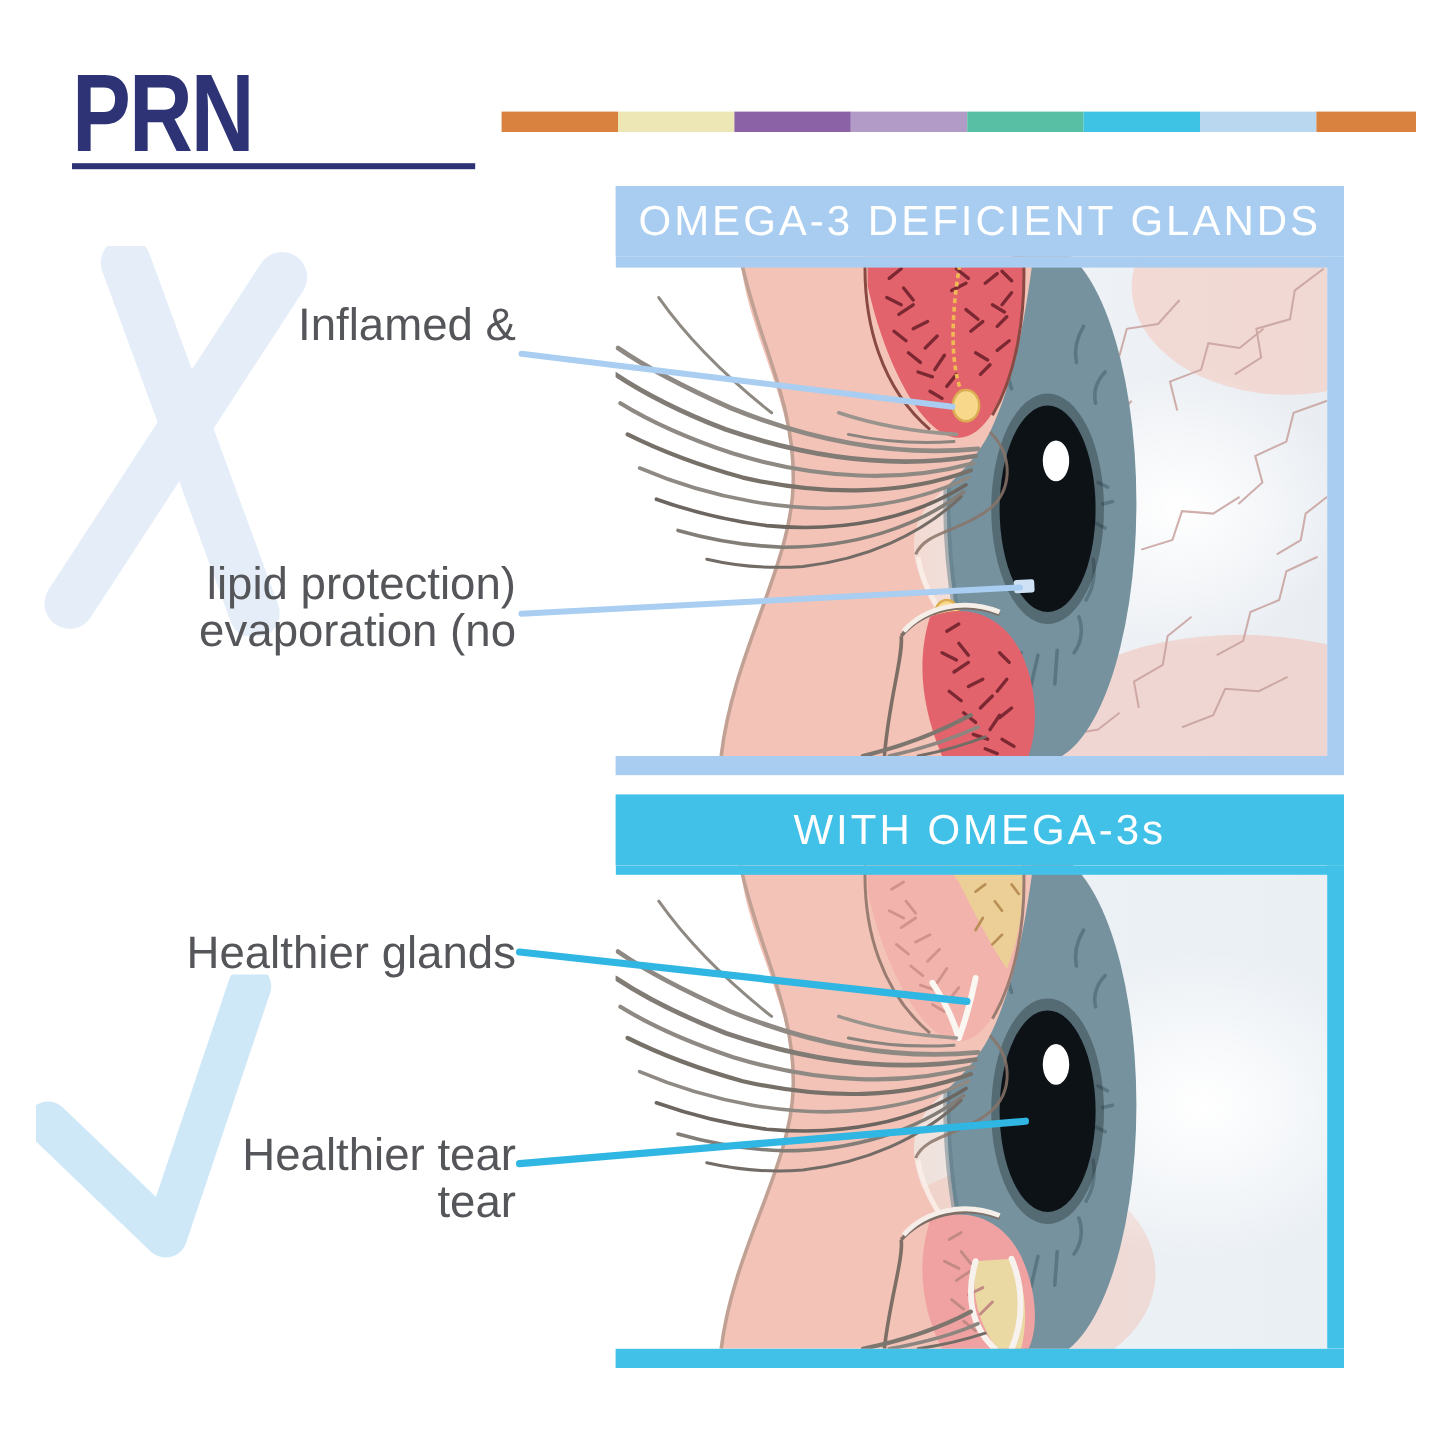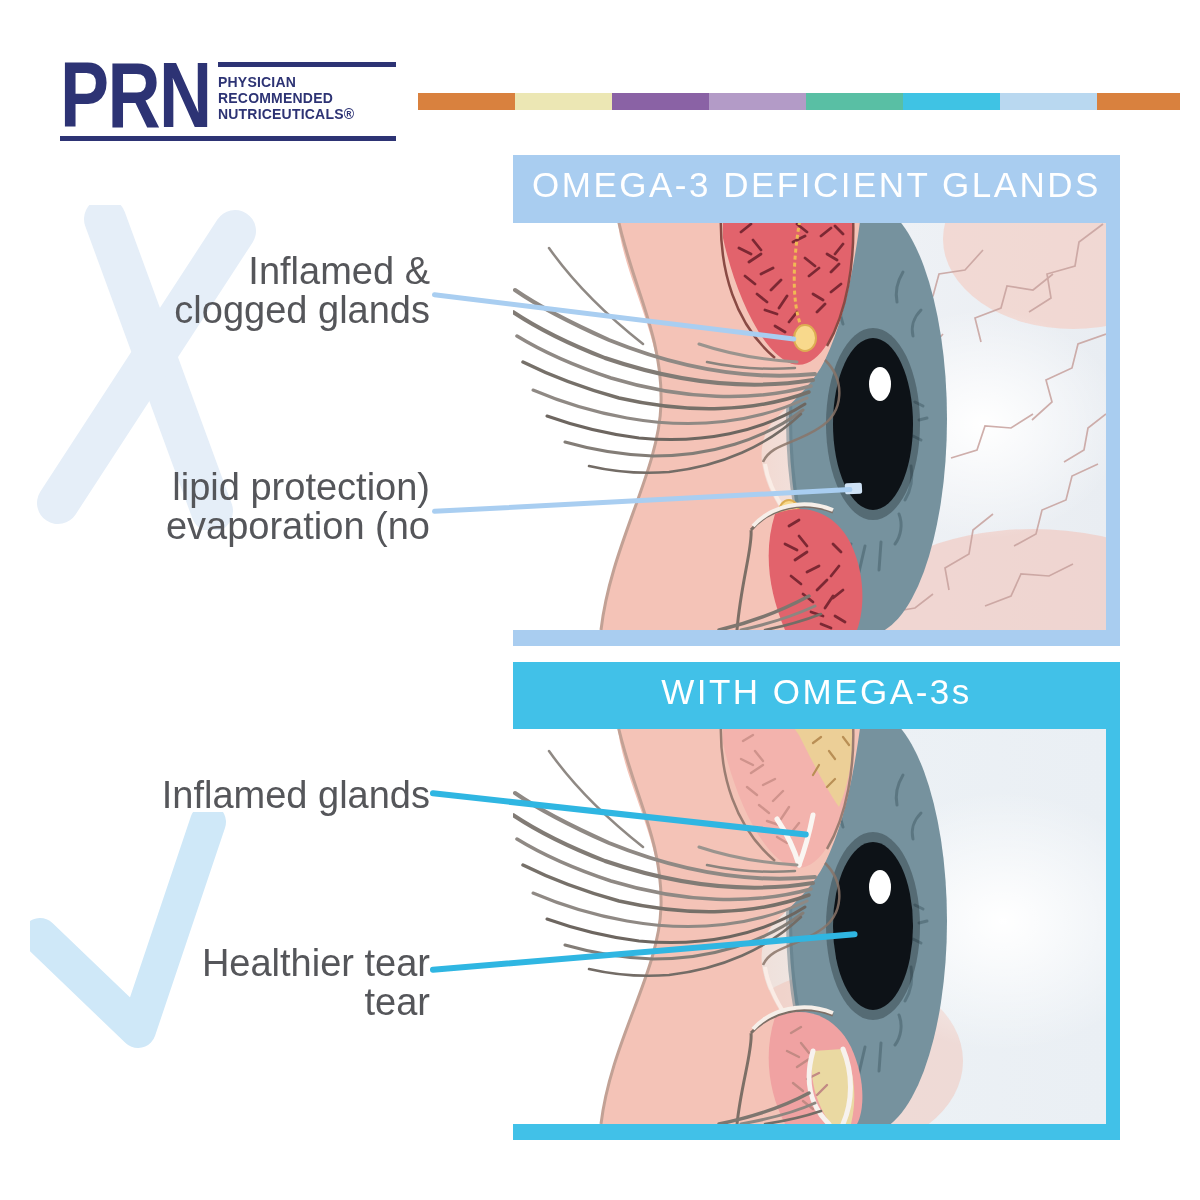--- a/index.html
+++ b/index.html
@@ -2,21 +2,21 @@
 <html style="--navy: #2d3374; --light-blue: #a9cdf0; --cyan: #41c1e8; --label-gray: #55565a; --line-light: #a9cef1; --line-cyan: #2fb6e2; --x-mark: #e5eef8; --check-mark: #cfe8f8;"><head>
 <meta charset="utf-8">
 <style>
   html,body{margin:0;padding:0;}
   body{
     width:1200px;height:1200px;position:relative;background:#ffffff;
     font-family:"Liberation Sans", sans-serif;overflow:hidden;
   }
   
   .logo{position:absolute;left:60px;top:62px;width:336px;}
-  .logo-row{display:flex;align-items:flex-start;}
+  .logo-row{display:flex;align-items:flex-end;}
   .prn{width:150px;font-size:92px;font-weight:bold;color:var(--navy,#2d3374);
        line-height:66px;letter-spacing:-2px;transform:scaleX(.8);transform-origin:left top;}
   .logo-right{margin-left:8px;width:178px;border-top:5px solid var(--navy,#2d3374);
        padding-top:7px;color:var(--navy,#2d3374);font-weight:bold;font-size:14px;line-height:16px;letter-spacing:.2px;}
   .logo-underline{height:5px;background:var(--navy,#2d3374);margin-top:8px;width:336px;}
   
   .brand-bar{position:absolute;left:418px;top:93px;width:762px;height:17px;display:flex;}
   .brand-bar .seg{height:100%;}
   
   .panel-header{position:absolute;left:513px;width:607px;height:59px;
@@ -63,24 +63,20 @@
   </g>
 </svg>
 
 <svg class="wm wm-check" width="215" height="250" viewBox="0 0 215 250">
   <path d="M10,124 L108,218 L178,10" stroke="#cfe8f8" stroke-width="36" stroke-linecap="round" stroke-linejoin="round" fill="none"></path>
 </svg>
 
 <div class="logo">
   <div class="logo-row">
     <div class="prn">PRN</div>
-    <div class="logo-right">
-      <div>PHYSICIAN RECOMMENDED</div>
-      <div>NUTRICEUTICALS®</div>
-    </div>
   </div>
   <div class="logo-underline"></div>
 </div>
 
 <div class="brand-bar">
     <div class="seg" style="background: rgb(217, 129, 62); flex: 1 1 0%;"></div>
     <div class="seg" style="background: rgb(236, 231, 180); flex: 1 1 0%;"></div>
     <div class="seg" style="background: rgb(138, 98, 165); flex: 1 1 0%;"></div>
     <div class="seg" style="background: rgb(179, 155, 199); flex: 1 1 0%;"></div>
     <div class="seg" style="background: rgb(89, 191, 164); flex: 1 1 0%;"></div>
@@ -322,24 +318,23 @@
 <div class="bottom-bar bbar-bot"></div>
 
 <div class="ld-b-cap"></div>
 <div class="leader light ld-a"></div>
 <div class="leader light ld-b"></div>
 <div class="leader cyan ld-c"></div>
 <div class="leader cyan ld-d"></div>
 
 <div class="lbl lbl-1">
   <div>Inflamed &amp;</div>
-  <div>clogged glands</div>
 </div>
 <div class="lbl lbl-2">
   <div>lipid protection)</div>
   <div>evaporation (no</div>
 </div>
 <div class="lbl lbl-3">
-  <div>Inflamed glands</div>
+  <div>Healthier glands</div>
 </div>
 <div class="lbl lbl-4">
   <div>Healthier tear tear</div>
 </div>
 
 </body></html>

